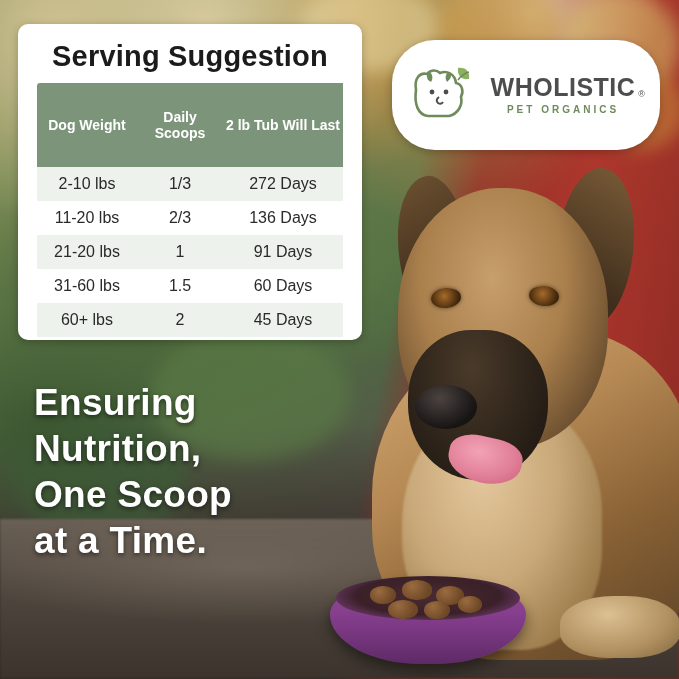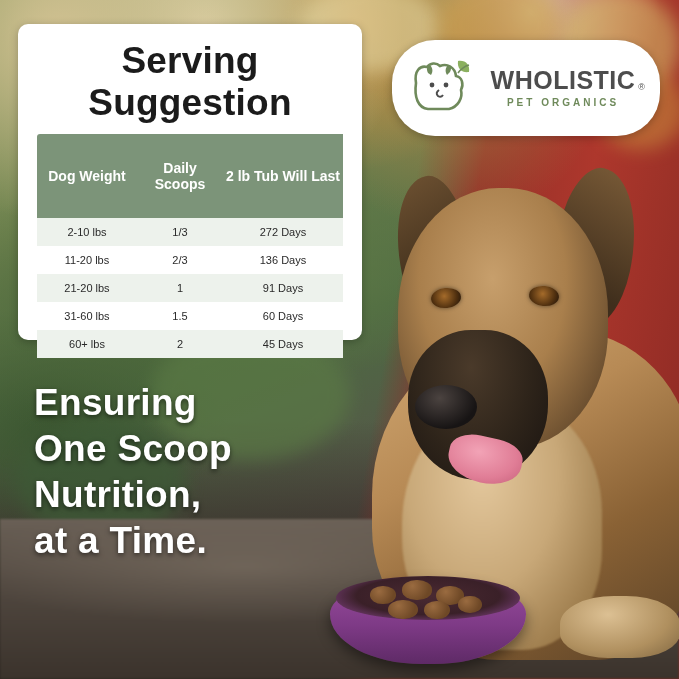--- a/index.html
+++ b/index.html
@@ -165,21 +165,21 @@
   .card {
     position: absolute;
     left: 18px; top: 24px;
     width: 344px; height: 316px;
     background: #ffffff;
     border-radius: 10px;
     box-shadow: 0 2px 8px rgba(0,0,0,.25);
     padding: 0;
   }
   .card-title {
-    font-size: 37px;
+    font-size: 29px;
     font-weight: bold;
     color: #1b1b1b;
     text-align: center;
     padding: 16px 0 10px 0;
     letter-spacing: .2px;
   }
   table.serving {
     border-collapse: collapse;
     width: 306px;
     margin: 0 auto;
@@ -190,37 +190,37 @@
     color: #ffffff;
     font-size: 14px;
     font-weight: bold;
     padding: 26px 2px;
     line-height: 1.15;
     text-align: center;
     border: none;
   }
   table.serving th:first-child { border-top-left-radius: 3px; border-bottom-left-radius: 0; }
   table.serving td {
-    font-size: 11px;
+    font-size: 16px;
     color: #2a2a2a;
     text-align: center;
     padding: 8px 2px;
     border: none;
   }
   table.serving tr.odd td { background: #edf2ec; }
   table.serving tr.even td { background: #ffffff; }
   table.serving col.c1 { width: 100px; }
   table.serving col.c2 { width: 86px; }
   table.serving col.c3 { width: 120px; }
 
   
   .logo-card {
     position: absolute;
     left: 392px; top: 40px;
-    width: 268px; height: 96px;
+    width: 268px; height: 110px;
     background: #ffffff;
     border-radius: 43px;
     box-shadow: 0 2px 8px rgba(0,0,0,.25);
     display: flex;
     align-items: center;
     gap: 8px;
     padding: 0 14px;
     box-sizing: border-box;
   }
   .logo-mark { width: 66px; height: 62px; flex: none; }
@@ -362,18 +362,18 @@
     <span class="logo-text">
       <span class="logo-word">
         <span>WHOLISTIC</span><span class="reg">®</span>
       </span>
       <span class="logo-sub">PET ORGANICS</span>
     </span>
   </div>
 
   <div class="tagline">
     <span class="ln">Ensuring</span>
+    <span class="ln">Nutrition,</span>
     <span class="ln">One Scoop</span>
-    <span class="ln">Nutrition,</span>
     <span class="ln">at a Time.</span>
   </div>
 
 </div>
 
 </body></html>

